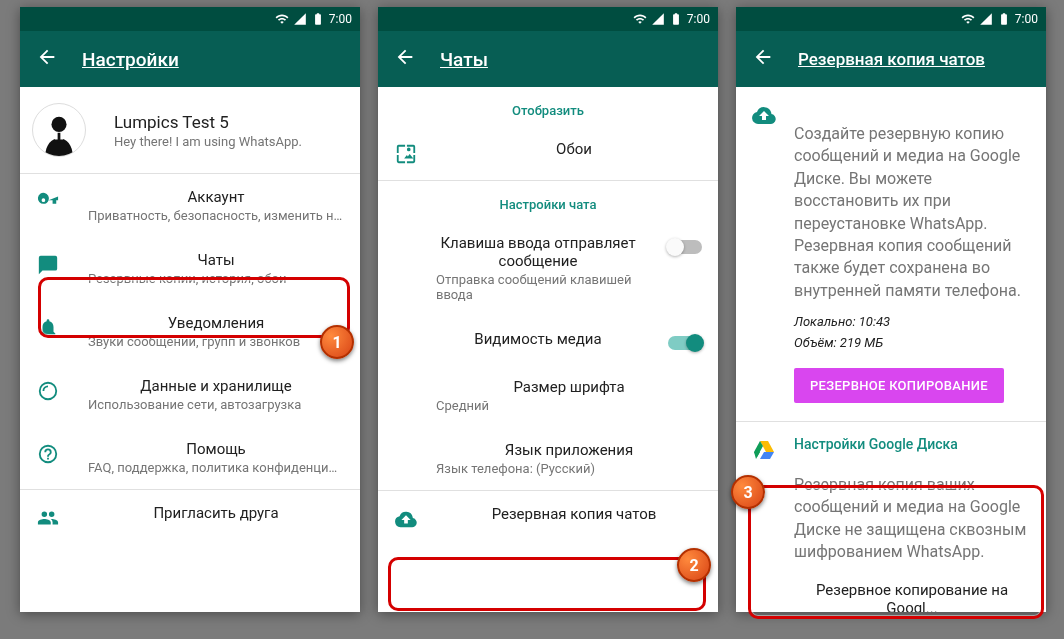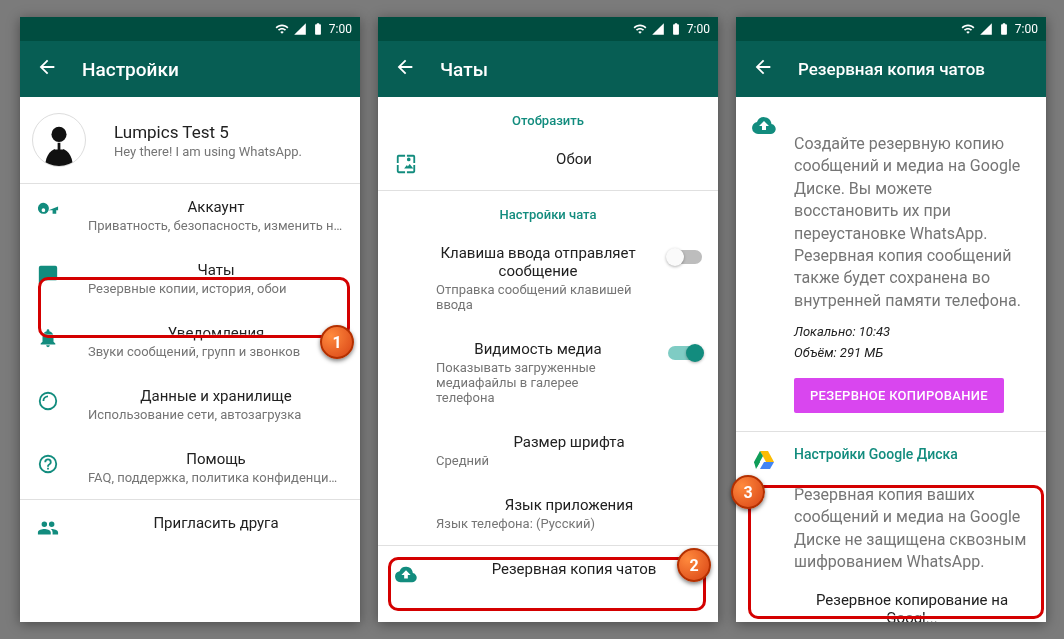--- a/index.html
+++ b/index.html
@@ -8,28 +8,28 @@
     --teal-text:#128c7e;
     --green-btn:#25d366;
     --bg:#f1f1f1;
     --text:#212121;
     --sub:#757575;
     --divider:#e0e0e0;
     --status:#004d40;
   }
   html,body{margin:0;padding:0;background:#7b7b7b;font-family:Roboto,Arial,sans-serif;}
   .stage{position:relative;width:1064px;height:639px;margin:0 auto;background:#7b7b7b;overflow:hidden;}
-  .phone{position:absolute;width:340px;height:605px;background:#fff;box-shadow:0 2px 12px rgba(0,0,0,.4);top:17px;}
+  .phone{position:absolute;width:340px;height:605px;background:#fff;box-shadow:0 2px 12px rgba(0,0,0,.4);top:7px;}
   .p1{left:20px;}
   .p2{left:378px;}
   .p3{left:736px;width:310px;}
   .statusbar{height:24px;background:var(--status);color:#fff;display:flex;justify-content:flex-end;align-items:center;padding:0 8px;font-size:12px;gap:4px;}
   .statusbar svg{width:14px;height:14px;fill:#fff;}
   .appbar{height:56px;background:var(--teal);color:#fff;display:flex;align-items:center;padding:0 16px;gap:24px;}
-  .appbar .title{font-size:19px;font-weight:500;}
+  .appbar .title{font-size:19px;font-weight:500;text-decoration:underline;}
   .content{height:calc(100% - 80px);overflow:hidden;background:#fff;}
   .profile{display:flex;align-items:center;padding:16px 16px 16px 12px;gap:28px;}
   .avatar{width:52px;height:52px;border-radius:50%;background:#fff;border:1px solid #ddd;display:flex;align-items:flex-end;justify-content:center;overflow:hidden;}
   .avatar svg{width:44px;height:44px;}
   .pname{font-size:17px;color:var(--text);}
   .pstatus{font-size:13px;color:var(--sub);margin-top:2px;}
   .sep{height:1px;background:var(--divider);margin:0;}
   .item{display:flex;align-items:flex-start;padding:14px 16px;gap:28px;}
   .item .ic{width:24px;height:24px;flex:0 0 24px;margin-top:2px;display:flex;align-items:center;justify-content:center;}
   .item .ic svg{width:22px;height:22px;fill:var(--teal-text);}
@@ -207,21 +207,20 @@
         <div class="tx">
             <div class="t1" style="white-space:normal">Клавиша ввода отправляет сообщение</div>
             <div class="t2" style="white-space:normal">Отправка сообщений клавишей ввода</div>
           </div>
         <div class="switch off"></div>
       </div>
 
       <div class="item noicon">
         <div class="tx">
             <div class="t1">Видимость медиа</div>
-            <div class="t2" style="white-space:normal">Показывать загруженные медиафайлы в галерее телефона</div>
           </div>
         <div class="switch on"></div>
       </div>
 
       <div class="item noicon">
         <div class="tx">
             <div class="t1">Размер шрифта</div>
             <div class="t2">Средний</div>
           </div>
       </div>
@@ -266,21 +265,21 @@
       <span class="title" style="font-size:17px">Резервная копия чатов</span>
     </div>
     <div class="content">
       <div class="cloud-section">
         <span class="cic"><svg viewBox="0 0 24 24">
               <path d="M19.35 10.04A7.49 7.49 0 0 0 5 9a6 6 0 0 0 1 11.9V21h12a5 5 0 0 0 1.35-9.96zM14 13v4h-4v-4H7l5-5 5 5z"></path>
             </svg></span>
         <div class="d">Создайте резервную копию сообщений и медиа на Google Диске. Вы можете восстановить их при переустановке WhatsApp. Резервная копия сообщений также будет сохранена во внутренней памяти телефона.</div>
         <div class="info">
           <div>Локально: 10:43</div>
-          <div>Объём: 291 МБ</div>
+          <div>Объём: 219 МБ</div>
         </div>
         <div class="green-btn">РЕЗЕРВНОЕ КОПИРОВАНИЕ</div>
       </div>
       <div class="sep"></div>
       <div class="cloud-section" style="padding-bottom:8px">
         <span class="cic"><svg viewBox="0 0 24 24">
               <path fill="#0f9d58" d="M4 21l4-7H2z"></path>
               <path fill="#fbbc04" d="M8 3l8 0 6 11H14z"></path>
               <path fill="#4285f4" d="M8 3L2 14h6l6-11z" opacity="0"></path>
               <path fill="#0f9d58" d="M8 3L2 14l3 5 6-11z"></path>

